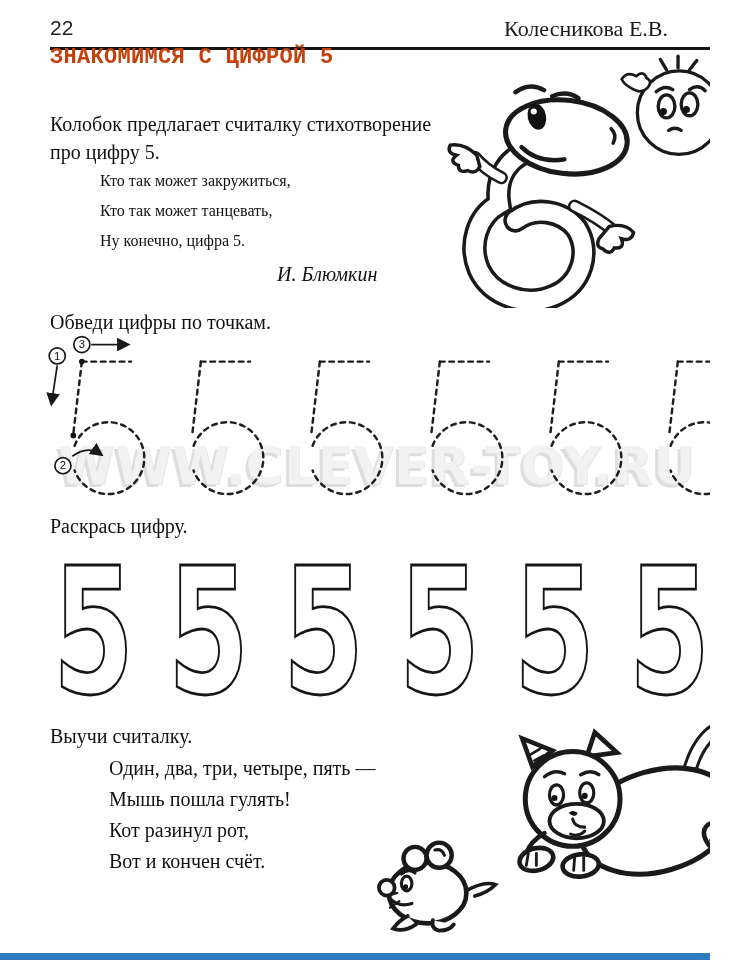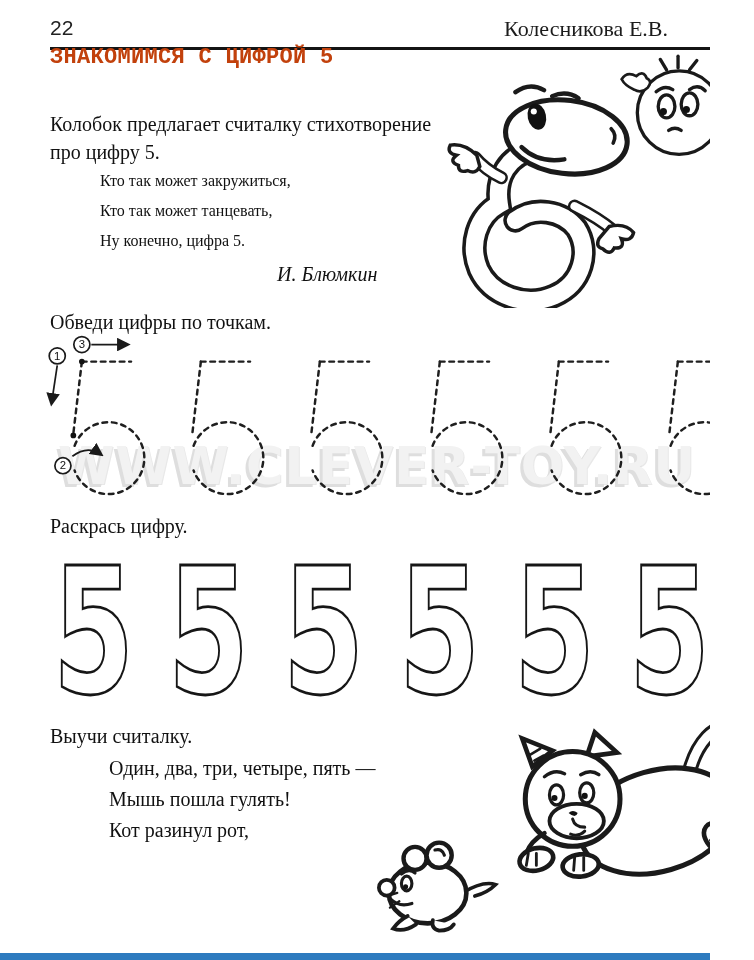--- a/index.html
+++ b/index.html
@@ -231,20 +231,21 @@
     <text x="47" y="149" text-anchor="middle" font-family="DejaVu Sans, sans-serif" font-weight="bold" font-size="188" textLength="88" lengthAdjust="spacingAndGlyphs" fill="#ffffff" stroke="#161616" stroke-width="3">5</text>
   </svg>
 </div>
 
   <div class="abs task vyuchi">Выучи считалку.</div>
 
   <div class="abs rhyme">
     <div>Один, два, три, четыре, пять —</div>
     <div>Мышь пошла гулять!</div>
     <div>Кот разинул рот,</div>
+    <div>Вот и кончен счёт.</div>
   </div>
 
   <svg class="abs illo" style="left:372px;top:828px" width="128" height="110" viewBox="0 0 122 105">
     <g fill="none" stroke="#1a1a1a" stroke-linecap="round">
       <path d="M86 62 q20 -12 32 -8 q-8 8 -20 11" stroke-width="3.4"></path>
       <ellipse cx="53" cy="62" rx="37" ry="29" fill="#fff" stroke-width="4.4"></ellipse>
       <circle cx="41" cy="29" r="11" fill="#fff" stroke-width="4.2"></circle>
       <circle cx="64" cy="26" r="12" fill="#fff" stroke-width="4.2"></circle>
       <path d="M60 21 q7 -2 9 5" stroke-width="3"></path>
       <path d="M28 44 q7 -6 13 -1" stroke-width="3"></path>

